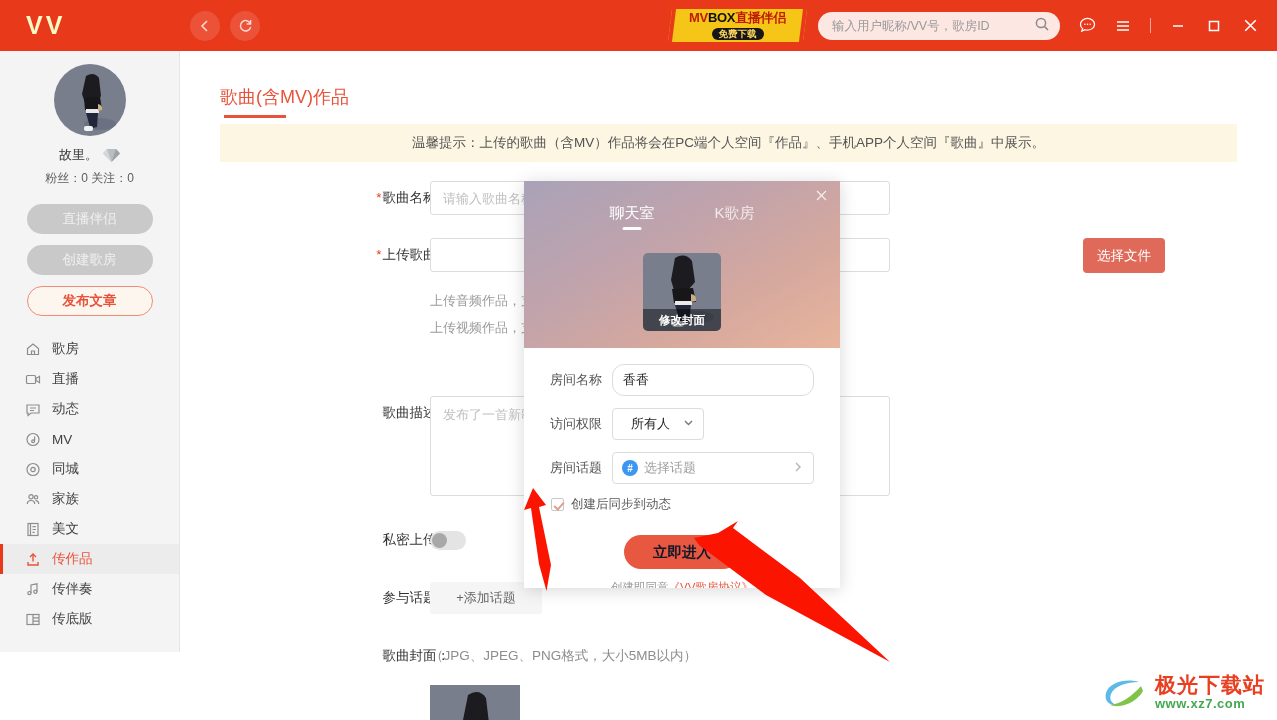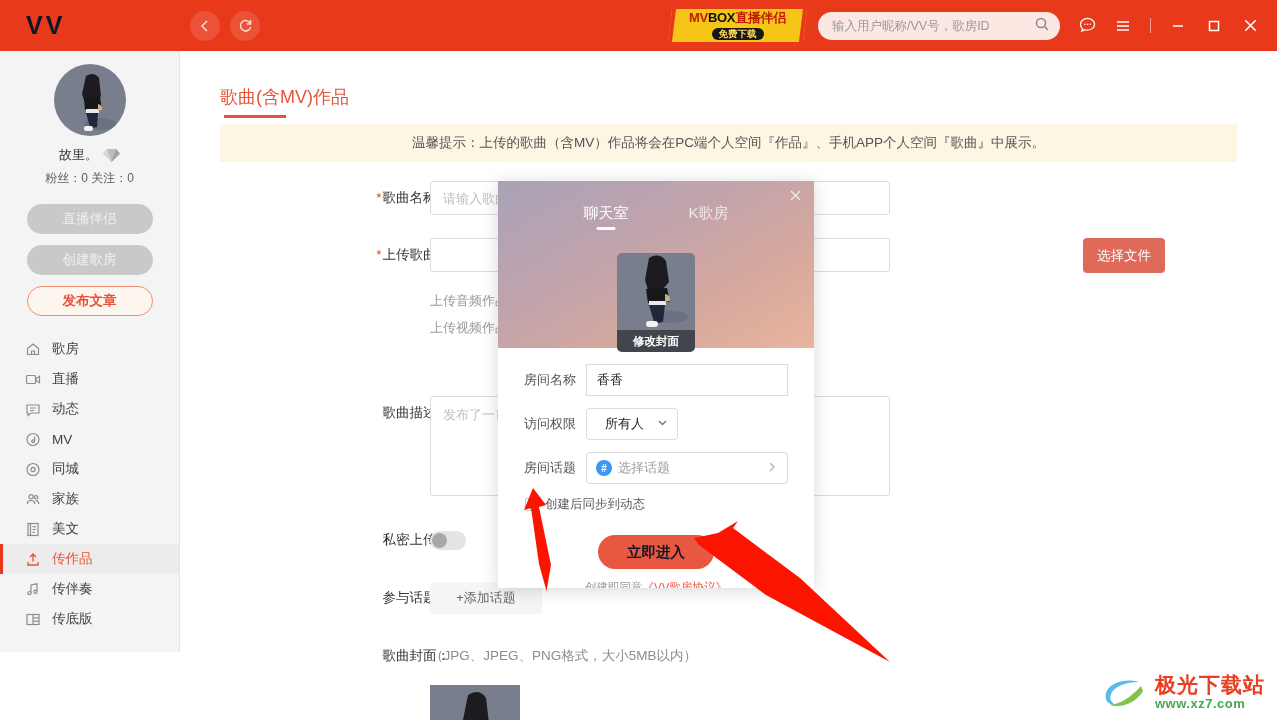--- a/index.html
+++ b/index.html
@@ -11,21 +11,21 @@
   }
   #app { position: relative; width: 1277px; height: 720px; }
 
   
   .titlebar {
     position: absolute; left: 0; top: 0; width: 1277px; height: 51px;
     background: #e8391a;
     display: flex; align-items: center;
   }
   .logo {
-    width: 180px; color: #0f172a; font-size: 25px; font-weight: 700;
+    width: 180px; color: #fef9c3; font-size: 25px; font-weight: 700;
     letter-spacing: 3px; padding-left: 26px;
   }
   .nav-btn {
     width: 30px; height: 30px; border-radius: 50%;
     background: rgba(255,255,255,0.13);
     display: flex; align-items: center; justify-content: center;
     color: #ffd7cd; margin-left: 10px; cursor: pointer;
   }
   .nav-btn:first-of-type { margin-left: 30px; }
   .nav-btn svg { display: block; }
@@ -174,21 +174,21 @@
   }
   .cover-note { position: absolute; left: 250px; font-size: 13.5px; color: #8d8d8d; }
   .cover-thumb {
     position: absolute; left: 250px; width: 90px; height: 100px;
     background: #787e8c; overflow: hidden;
   }
   .cover-thumb .fig { position: absolute; left: 50%; top: 2px; transform: translateX(-50%); }
 
   
   .modal {
-    position: absolute; left: 498px; top: 181px; width: 316px; height: 407px;
+    position: absolute; left: 524px; top: 181px; width: 316px; height: 407px;
     background: #fff; box-shadow: 0 2px 16px rgba(0,0,0,0.16);
     overflow: hidden;
   }
   .modal-head {
     position: relative; height: 167px;
     background: linear-gradient(150deg,#a9a2b8 0%, #c0a3ac 38%, #d5a89e 68%, #e8b49c 100%);
   }
   .modal-close {
     position: absolute; right: 9px; top: 6px; width: 20px; height: 20px;
     color: rgba(255,255,255,0.8); font-size: 17px; line-height: 20px;
@@ -201,35 +201,35 @@
     position: relative; font-size: 15px; color: rgba(255,255,255,0.78); cursor: pointer;
     padding-bottom: 7px;
   }
   .mtab.active { color: #fff; }
   .mtab.active::after {
     content: ""; position: absolute; left: 50%; transform: translateX(-50%);
     bottom: 0; width: 19px; height: 3px; background: #fff; border-radius: 2px;
   }
   .cover-box {
     position: absolute; left: 50%; transform: translateX(-50%); top: 72px;
-    width: 78px; height: 99px; border-radius: 5px; overflow: hidden;
+    width: 78px; height: 78px; border-radius: 5px; overflow: hidden;
     background: #787e8c; cursor: pointer;
   }
   .cover-box .fig { position: absolute; left: 50%; top: 0; transform: translateX(-50%); }
   .cover-box .cap {
     position: absolute; left: 0; right: 0; bottom: 0; height: 22px;
     background: rgba(0,0,0,0.45); color: #fff; font-size: 11.5px; font-weight: 700;
     display: flex; align-items: center; justify-content: center;
   }
 
   .modal-body { position: relative; padding: 16px 26px 0; }
   .mrow { position: relative; display: flex; align-items: center; margin-bottom: 12px; }
   .mlabel { width: 62px; font-size: 13px; color: #555; flex: none; }
   .minput {
-    flex: 1; height: 32px; border: 1px solid #dcdcdc; border-radius: 0;
+    flex: 1; height: 32px; border: 1px solid #dcdcdc; border-radius: 12px;
     padding: 0 10px; font-size: 13px; color: #222; outline: none;
     font-family: "Liberation Sans", "DejaVu Sans", sans-serif;
   }
   .mselect {
     width: 92px; height: 32px; border: 1px solid #dcdcdc; border-radius: 4px;
     display: flex; align-items: center; padding: 0 8px 0 18px;
     font-size: 13px; color: #222; cursor: pointer;
   }
   .mselect .chev { margin-left: auto; color: #777; }
   .mtopic {

